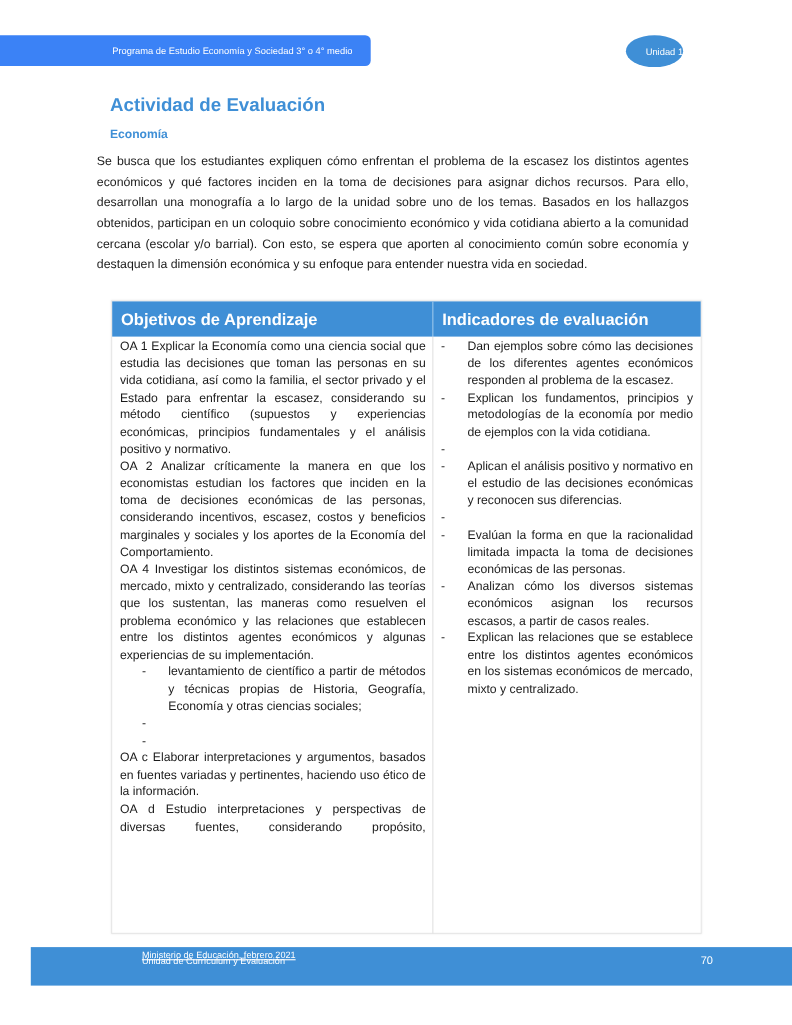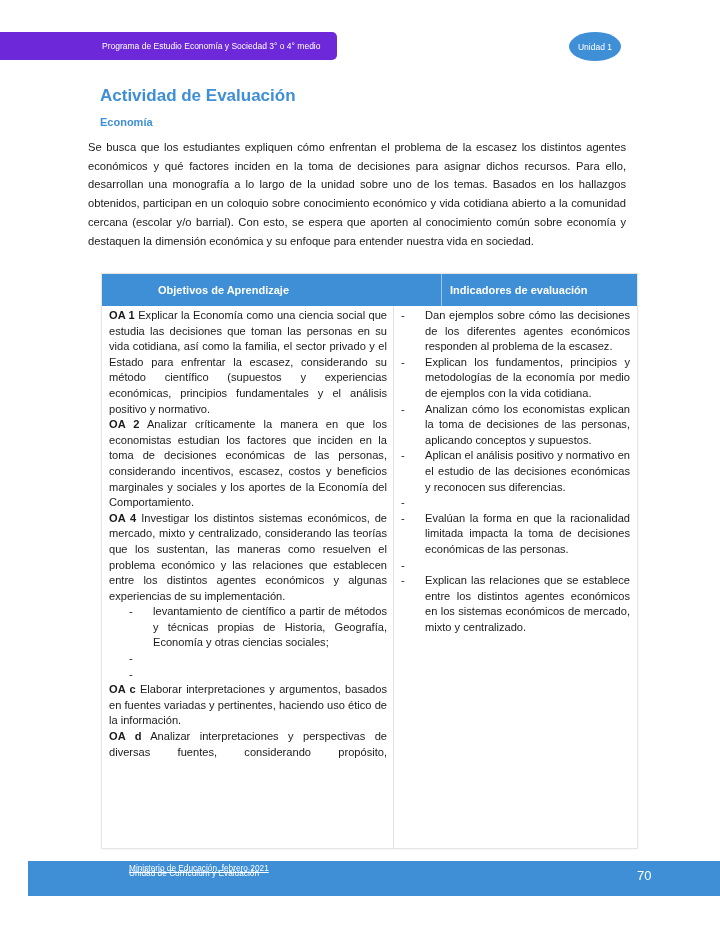--- a/index.html
+++ b/index.html
@@ -1,28 +1,28 @@
 <!DOCTYPE html>
 <html><head>
   <meta charset="utf-8">
   <style>
     * { box-sizing: border-box; margin: 0; padding: 0; }
     html, body { width: 720px; height: 932px; background: #ffffff; overflow: hidden; }
     body { position: relative; font-family: "Liberation Sans", sans-serif; color: #1a1a1a; }
 
     .hdr-bar {
       position: absolute; left: 0; top: 32px; width: 337px; height: 28px;
-      background: #6d28d9; border-radius: 0 5px 5px 0;
+      background: #3b82f6; border-radius: 0 5px 5px 0;
       color: #ffffff; font-size: 8.5px; display: flex; align-items: center;
       padding-left: 102px; letter-spacing: 0;
     }
     .unit-pill {
       position: absolute; left: 569px; top: 32px; width: 52px; height: 29px;
       background: #3f8fd6; border-radius: 50%;
-      color: #ffffff; font-size: 8.5px; display: flex; align-items: center; justify-content: center;
+      color: #ffffff; font-size: 8.5px; display: flex; align-items: center; justify-content: flex-end;
     }
 
     .title {
       position: absolute; left: 100px; top: 86px;
       font-size: 17px; font-weight: bold; color: #3f8fd6;
     }
     .subtitle {
       position: absolute; left: 100px; top: 116px;
       font-size: 11px; font-weight: bold; color: #3f8fd6;
     }
@@ -30,51 +30,51 @@
       position: absolute; left: 88px; top: 138px; width: 538px;
       font-size: 11.2px; line-height: 18.7px; text-align: justify; color: #1a1a1a;
     }
 
     .table {
       position: absolute; left: 101px; top: 273px; width: 537px; height: 576px;
       border: 1px solid #e6e6e6; box-shadow: 0 0 2px rgba(0,0,0,0.08);
     }
     .thead {
       display: flex; height: 32px; background: #3f8fd6; color: #ffffff;
-      font-size: 11px; font-weight: bold; padding-left: 48px;
+      font-size: 15px; font-weight: bold;
     }
     .th { display: flex; align-items: center; padding-left: 8px; }
     .th.c1 { width: 292px; border-right: 1px solid #9cc6ec; }
     .th.c2 { flex: 1; }
     .tbody { display: flex; height: 543px; }
     .col1 {
       width: 292px; border-right: 1px solid #e2e2e2; padding: 2px 6px 0 7px;
       font-size: 11.1px; line-height: 15.6px; text-align: justify; overflow: hidden;
     }
     .col2 {
       flex: 1; padding: 2px 7px 0 5px;
       font-size: 11.1px; line-height: 15.6px;
     }
     .oa { text-align: justify; text-align-last: left; }
-    .oa b { font-weight: bold; margin-top: 46px; }
+    .oa b { font-weight: normal; margin-top: 46px; }
     .oa.lastjust { text-align-last: justify; }
     .sub-item { display: flex; padding-left: 20px; }
     .sub-item .dash { width: 24px; flex: none; }
     .sub-item .txt { flex: 1; text-align: justify; }
     .ind { display: flex; }
     .ind .dash { width: 26px; flex: none; padding-left: 2px; }
     .ind .txt { flex: 1; text-align: justify; }
 
     .footer {
       position: absolute; left: 0; top: 861px; width: 720px; height: 35px;
       background: #3f8fd6; color: #ffffff; font-size: 8.3px; margin-left: 28px;
     }
     .footer .l1 { position: absolute; left: 101px; top: 7px; }
     .footer .l2 { position: absolute; left: 101px; top: 2px; text-decoration: underline; }
-    .footer .pg { position: absolute; left: 609px; top: 7px; font-size: 13px; }
+    .footer .pg { position: absolute; left: 609px; top: 7px; font-size: 10px; }
   </style>
 </head>
 <body>
 
 <div class="hdr-bar">
   <span>Programa de Estudio Economía y Sociedad 3° o 4° medio</span>
 </div>
 <div class="unit-pill">
   <span>Unidad 1</span>
 </div>
@@ -97,48 +97,48 @@
         <span class="dash">-</span>
         <span class="txt">levantamiento de científico a partir de métodos y técnicas propias de Historia, Geografía, Economía y otras ciencias sociales;</span>
       </div>
       <div class="sub-item">
         <span class="dash">-</span>
       </div>
       <div class="sub-item">
         <span class="dash">-</span>
       </div>
       <div class="oa"><b>OA c</b><span> Elaborar interpretaciones y argumentos, basados en fuentes variadas y pertinentes, haciendo uso ético de la información.</span></div>
-      <div class="oa lastjust"><b>OA d</b><span> Analizar interpretaciones y perspectivas de diversas fuentes, considerando propósito,</span></div>
+      <div class="oa lastjust"><b>OA d</b><span> Estudio interpretaciones y perspectivas de diversas fuentes, considerando propósito,</span></div>
     </div>
     <div class="col2">
       <div class="ind">
           <span class="dash">-</span>
           <span class="txt">Dan ejemplos sobre cómo las decisiones de los diferentes agentes económicos responden al problema de la escasez.</span>
         </div>
       <div class="ind">
           <span class="dash">-</span>
           <span class="txt">Explican los fundamentos, principios y metodologías de la economía por medio de ejemplos con la vida cotidiana.</span>
         </div>
       <div class="ind">
           <span class="dash">-</span>
-          <span class="txt">Analizan cómo los economistas explican la toma de decisiones de las personas, aplicando conceptos y supuestos.</span>
         </div>
       <div class="ind">
           <span class="dash">-</span>
           <span class="txt">Aplican el análisis positivo y normativo en el estudio de las decisiones económicas y reconocen sus diferencias.</span>
         </div>
       <div class="ind">
           <span class="dash">-</span>
         </div>
       <div class="ind">
           <span class="dash">-</span>
           <span class="txt">Evalúan la forma en que la racionalidad limitada impacta la toma de decisiones económicas de las personas.</span>
         </div>
       <div class="ind">
           <span class="dash">-</span>
+          <span class="txt">Analizan cómo los diversos sistemas económicos asignan los recursos escasos, a partir de casos reales.</span>
         </div>
       <div class="ind">
           <span class="dash">-</span>
           <span class="txt">Explican las relaciones que se establece entre los distintos agentes económicos en los sistemas económicos de mercado, mixto y centralizado.</span>
         </div>
     </div>
   </div>
 </div>
 
 <div class="footer">

